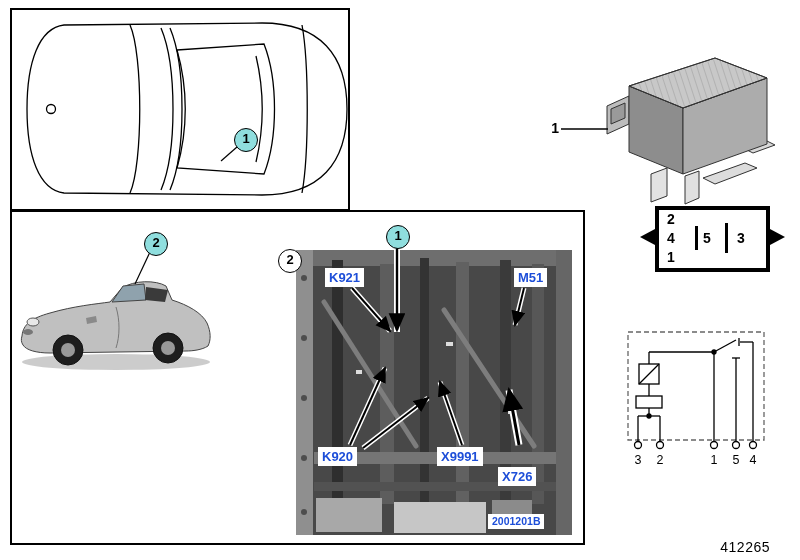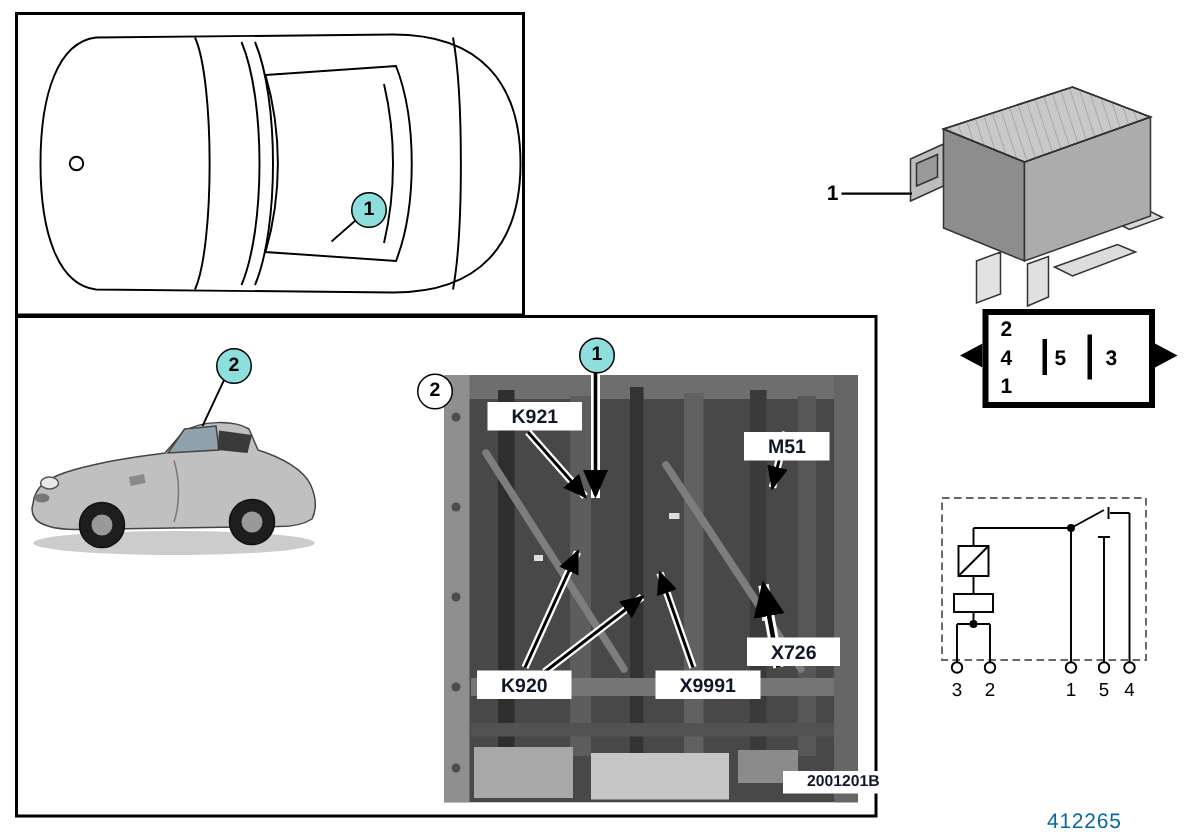--- a/index.html
+++ b/index.html
@@ -2,36 +2,36 @@
 <html><head>
 <meta charset="utf-8">
 <style>
   html,body{margin:0;padding:0;background:#fff;}
   .canvas{position:relative;width:800px;height:560px;background:#fff;overflow:hidden;
           font-family:"Liberation Sans",sans-serif;color:#000;}
   .frame{position:absolute;border:2px solid #000;background:#fff;box-sizing:border-box;}
   .callout{position:absolute;width:22px;height:22px;border:1.6px solid #000;border-radius:50%;
            background:#8fdede;font-weight:bold;font-size:13px;line-height:20px;text-align:center;z-index:7;}
   .callout.white{background:#fff;}
-  .photo-label{position:absolute;background:#fff;color:#0f172a;font-weight:bold;font-size:13px;
-               line-height:17px;padding:1px 16px;z-index:6;white-space:nowrap;}
+  .photo-label{position:absolute;background:#fff;color:#1d4ed8;font-weight:bold;font-size:13px;
+               line-height:17px;padding:1px 4px;z-index:6;white-space:nowrap;}
   .stamp{font-size:10.5px;line-height:13px;font-weight:bold;}
   .pinbox{position:absolute;left:655px;top:206px;width:115px;height:66px;border:4px solid #000;
           background:#fff;box-sizing:border-box;}
   .pin{position:absolute;font-weight:bold;font-size:14px;line-height:18px;}
   .bar{position:absolute;width:3px;background:#000;}
   .tri{position:absolute;width:0;height:0;z-index:4;}
   .tri-left{left:640px;top:229px;border-top:8px solid transparent;border-bottom:8px solid transparent;
             border-right:15px solid #000;}
   .tri-right{left:770px;top:229px;border-top:8px solid transparent;border-bottom:8px solid transparent;
              border-left:15px solid #000;}
   .relay-label{position:absolute;left:543px;top:120px;width:16px;text-align:right;
                font-size:14px;font-weight:bold;}
-  .doc-number{position:absolute;left:698px;top:539px;width:72px;text-align:left;
-              font-size:14px;letter-spacing:0.5px;color:#0369a1;}
+  .doc-number{position:absolute;left:698px;top:539px;width:72px;text-align:right;
+              font-size:14px;letter-spacing:0.5px;color:#000000;}
   .overlay{position:absolute;left:0;top:0;z-index:5;pointer-events:none;}
   svg{display:block;}
 </style>
 </head>
 <body>
 
 <div class="canvas">
 
   <div class="frame" style="left:10px;top:8px;width:340px;height:203px;">
     <svg width="336" height="199" viewBox="0 0 336 199">
@@ -97,25 +97,25 @@
       </g>
     </svg>
   </div>
 
   <div class="callout" style="left:234px;top:128px;">1</div>
   <div class="callout" style="left:144px;top:232px;">2</div>
   <div class="callout" style="left:386px;top:225px;">1</div>
   <div class="callout white" style="left:278px;top:249px;">2</div>
 
   <div class="photo-label" style="left:325px;top:268px;">K921</div>
-  <div class="photo-label" style="left:496px;top:268px;margin-top:20px;">M51</div>
+  <div class="photo-label" style="left:514px;top:268px;">M51</div>
   <div class="photo-label" style="left:318px;top:447px;text-align:center;">K920</div>
   <div class="photo-label" style="left:437px;top:447px;text-align:right;">X9991</div>
-  <div class="photo-label" style="left:498px;top:425px;text-align:right;">X726</div>
-  <div class="photo-label stamp" style="left:522px;top:514px;text-align:right;">2001201B</div>
+  <div class="photo-label" style="left:498px;top:467px;text-align:right;">X726</div>
+  <div class="photo-label stamp" style="left:488px;top:514px;text-align:right;">2001201B</div>
 
   <svg style="position:absolute;left:595px;top:46px;" width="185" height="160" viewBox="0 0 185 160">
     <defs>
       <pattern id="hatch" patternUnits="userSpaceOnUse" width="6" height="6" patternTransform="rotate(-18)">
         <line x1="0" y1="0" x2="0" y2="6" stroke="#9b9b9b" stroke-width="1"></line>
       </pattern>
     </defs>
     <g stroke="#333" stroke-width="1">
       <polygon points="12,60 34,50 34,78 12,88" fill="#bdbdbd"></polygon>
       <polygon points="16,63 30,57 30,72 16,78" fill="#9a9a9a"></polygon>

